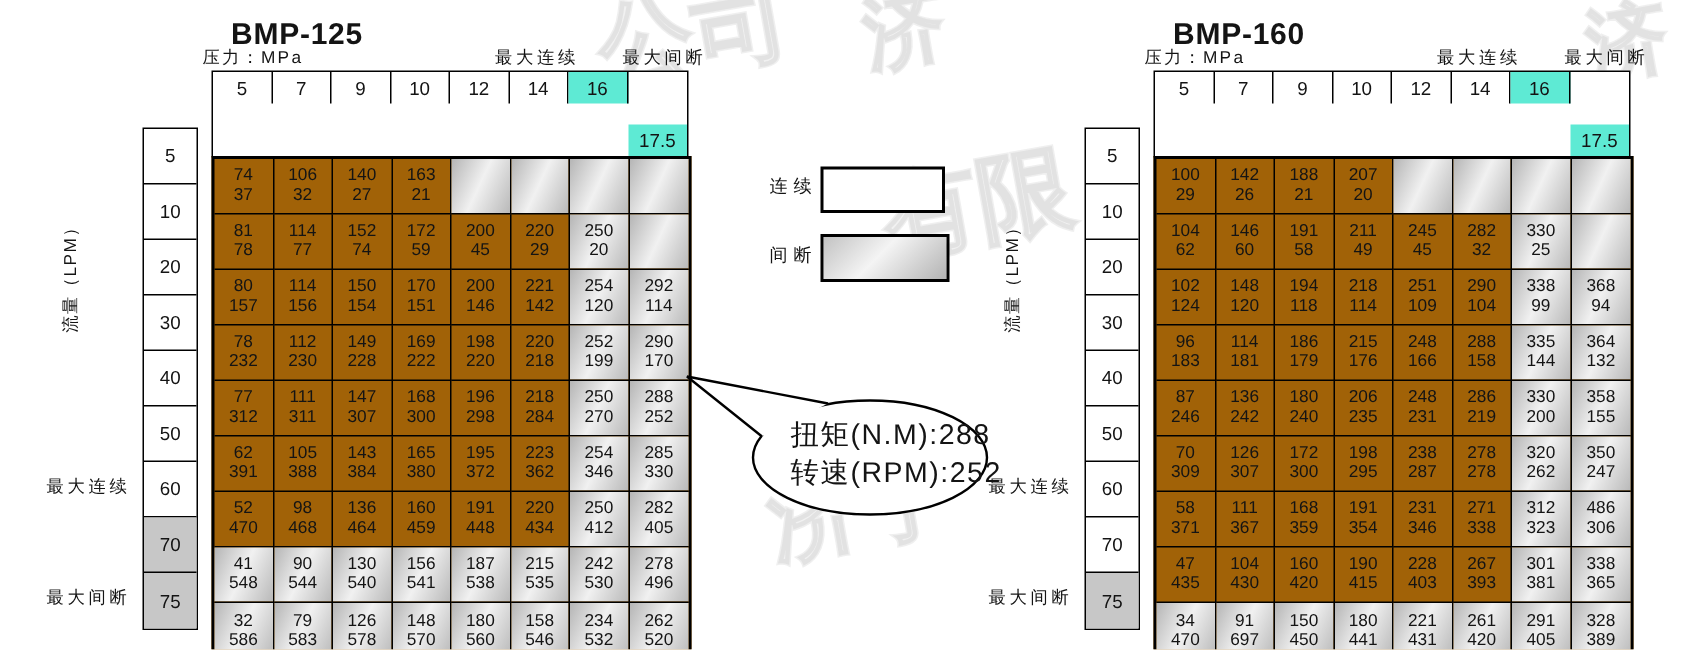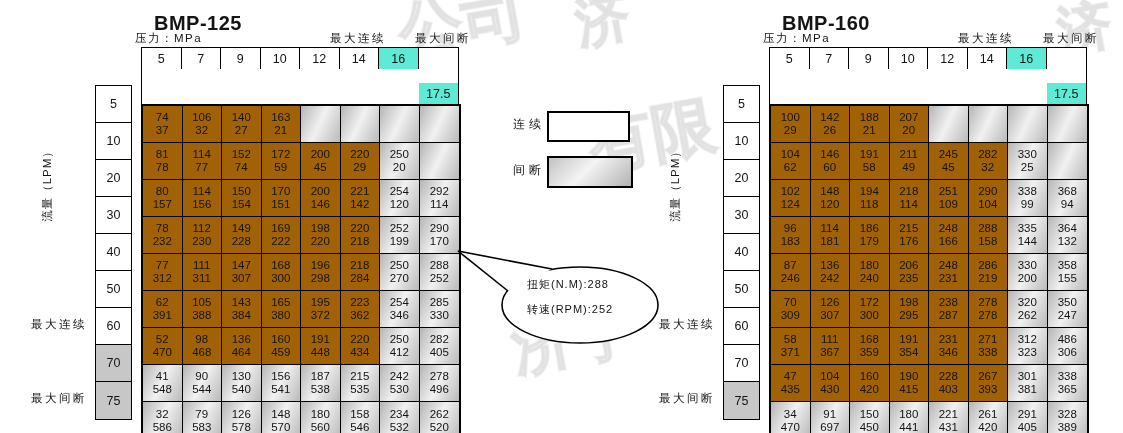--- a/index.html
+++ b/index.html
@@ -34,21 +34,21 @@
   .flow-axis{position:absolute;left:-98px;top:176px;width:100px;text-align:center;
              font-size:11.5px;letter-spacing:1px;transform:rotate(-90deg);white-space:nowrap;}
   .side-label{position:absolute;left:-84px;width:76px;text-align:right;font-size:11.5px;letter-spacing:2.5px;white-space:nowrap;}
   
   .legend-label{position:absolute;font-size:12px;letter-spacing:4px;z-index:2;white-space:nowrap;}
   .legend-box{position:absolute;border:2px solid #000;box-sizing:border-box;z-index:2;}
   .legend-box.cont{background:#ffffff;}
   .legend-box.int{background:linear-gradient(135deg,#c2c2c2 0%,#f4f4f4 45%,#b3b3b3 100%);}
   
   .callout-svg{position:absolute;left:440px;top:238px;z-index:2;}
-  .callout-text{position:absolute;z-index:3;font-size:11px;letter-spacing:1px;white-space:nowrap;}
+  .callout-text{position:absolute;z-index:3;font-size:19px;letter-spacing:1px;white-space:nowrap;}
 </style>
 </head>
 <body>
 
 <div class="page">
 
   <div id="watermarks">
       <div class="wm" style="left: 398px; top: -22px; font-size: 64px; transform: rotate(-10deg);">公司</div>
       <div class="wm" style="left: 576px; top: -16px; font-size: 54px; transform: rotate(-10deg);">济</div>
       <div class="wm" style="left: 148px; top: 138px; font-size: 78px; transform: rotate(-10deg);">液压</div>

